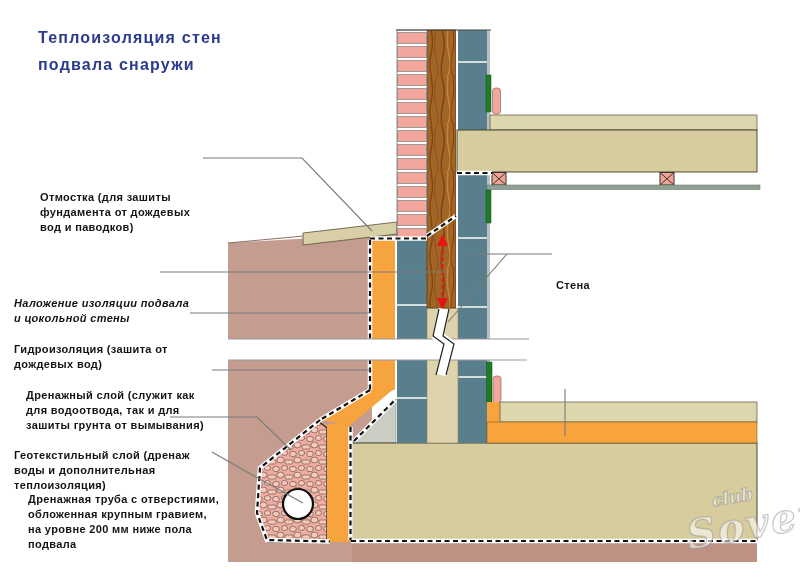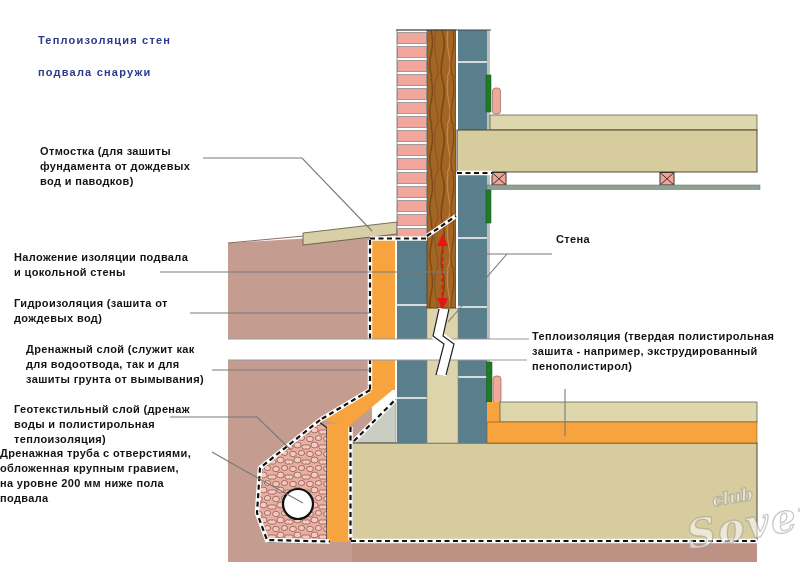--- a/index.html
+++ b/index.html
@@ -1,22 +1,22 @@
 <!DOCTYPE html>
 <html style="--title: #2a3a8c; --text: #141414; --leader: #7a7a7a; --soil: #c59c90; --soilDark: #bd9184; --brick: #f3a79c; --brickLine: #8c8c8c; --wood: #a36524; --woodDark: #7c4716; --woodLight: #c8863c; --teal: #597f8d; --tealJoint: #d4dcdc; --beige: #d6cc9e; --beigeLight: #ded6ac; --wallBeige: #ddd4ab; --blindArea: #d8cfa6; --orange: #f7a33e; --gravelBg: #efaca0; --pebble: #f7c9bd; --pebbleLine: #6b5048; --green: #1e7c26; --pinkTrim: #f2a79c; --xbox: #f2a396; --grayLine: #8fa192; --concrete: #c9cdc2; --red: #e51515; --dash: #111111; --outline: #4a4537;"><head>
 <meta charset="utf-8">
 <style>
   html,body{margin:0;padding:0;background:#ffffff;}
   #stage{position:relative;width:800px;height:587px;background:#fff;overflow:hidden;
          font-family:"Liberation Sans","DejaVu Sans",sans-serif;}
   #diagram-svg{position:absolute;left:0;top:0;z-index:1;}
   .lbl{position:absolute;z-index:5;color:var(--text);font-size:11px;font-weight:bold;
-       line-height:15px;letter-spacing:.35px;white-space:pre-line;}
+       line-height:15px;letter-spacing:.35px;white-space:pre-line;margin-top:46px;}
   .title{position:absolute;left:38px;top:24px;z-index:5;color:var(--title);
-         font-size:11px;font-weight:bold;letter-spacing:1.2px;line-height:32px;
+         font-size:16px;font-weight:bold;letter-spacing:1.2px;line-height:27px;
          white-space:pre-line;}
   .wm{position:absolute;z-index:6;color:rgba(255,255,255,.55);
       font-family:"DejaVu Serif","Liberation Serif",serif;font-style:italic;font-weight:bold;
       -webkit-text-stroke:1.2px rgba(150,150,150,.55);transform:rotate(-10deg);}
   .wm-club{left:712px;top:487px;font-size:17px;}
   .wm-sovet{left:686px;top:500px;font-size:40px;letter-spacing:2px;}
 </style>
 </head>
 <body>
 
@@ -169,34 +169,31 @@
       <line x1="507" y1="254" x2="448" y2="322"></line>
       <line x1="565" y1="389" x2="565" y2="436"></line>
     </g>
   </svg>
 
   <div class="title">Теплоизоляция стен
 подвала снаружи</div>
   <div class="lbl" style="left:40px;top:144px;">Отмостка (для зашиты
 фундамента от дождевых
 вод и паводков)</div>
-  <div class="lbl" style="left:14px;top:250px;">Наложение изоляции подвала
+  <div class="lbl" style="left:14px;top:250px;font-style:italic;">Наложение изоляции подвала
 и цокольной стены</div>
   <div class="lbl" style="left:14px;top:296px;">Гидроизоляция (зашита от
 дождевых вод)</div>
   <div class="lbl" style="left:26px;top:342px;">Дренажный слой (служит как
 для водоотвода, так и для
 зашиты грунта от вымывания)</div>
   <div class="lbl" style="left:14px;top:402px;">Геотекстильный слой (дренаж
-воды и полистирольная
+воды и дополнительная
 теплоизоляция)</div>
-  <div class="lbl" style="left:0;top:446px;">Дренажная труба с отверстиями,
+  <div class="lbl" style="left:28px;top:446px;">Дренажная труба с отверстиями,
 обложенная крупным гравием,
 на уровне 200 мм ниже пола
 подвала</div>
   <div class="lbl" style="left:556px;top:232px;">Стена</div>
-  <div class="lbl" style="left:532px;top:329px;">Теплоизоляция (твердая полистирольная
-зашита - например, экструдированный
-пенополистирол)</div>
 
   <div class="wm wm-club">club</div>
   <div class="wm wm-sovet">Sovet</div>
 </div>
 
 </body></html>

